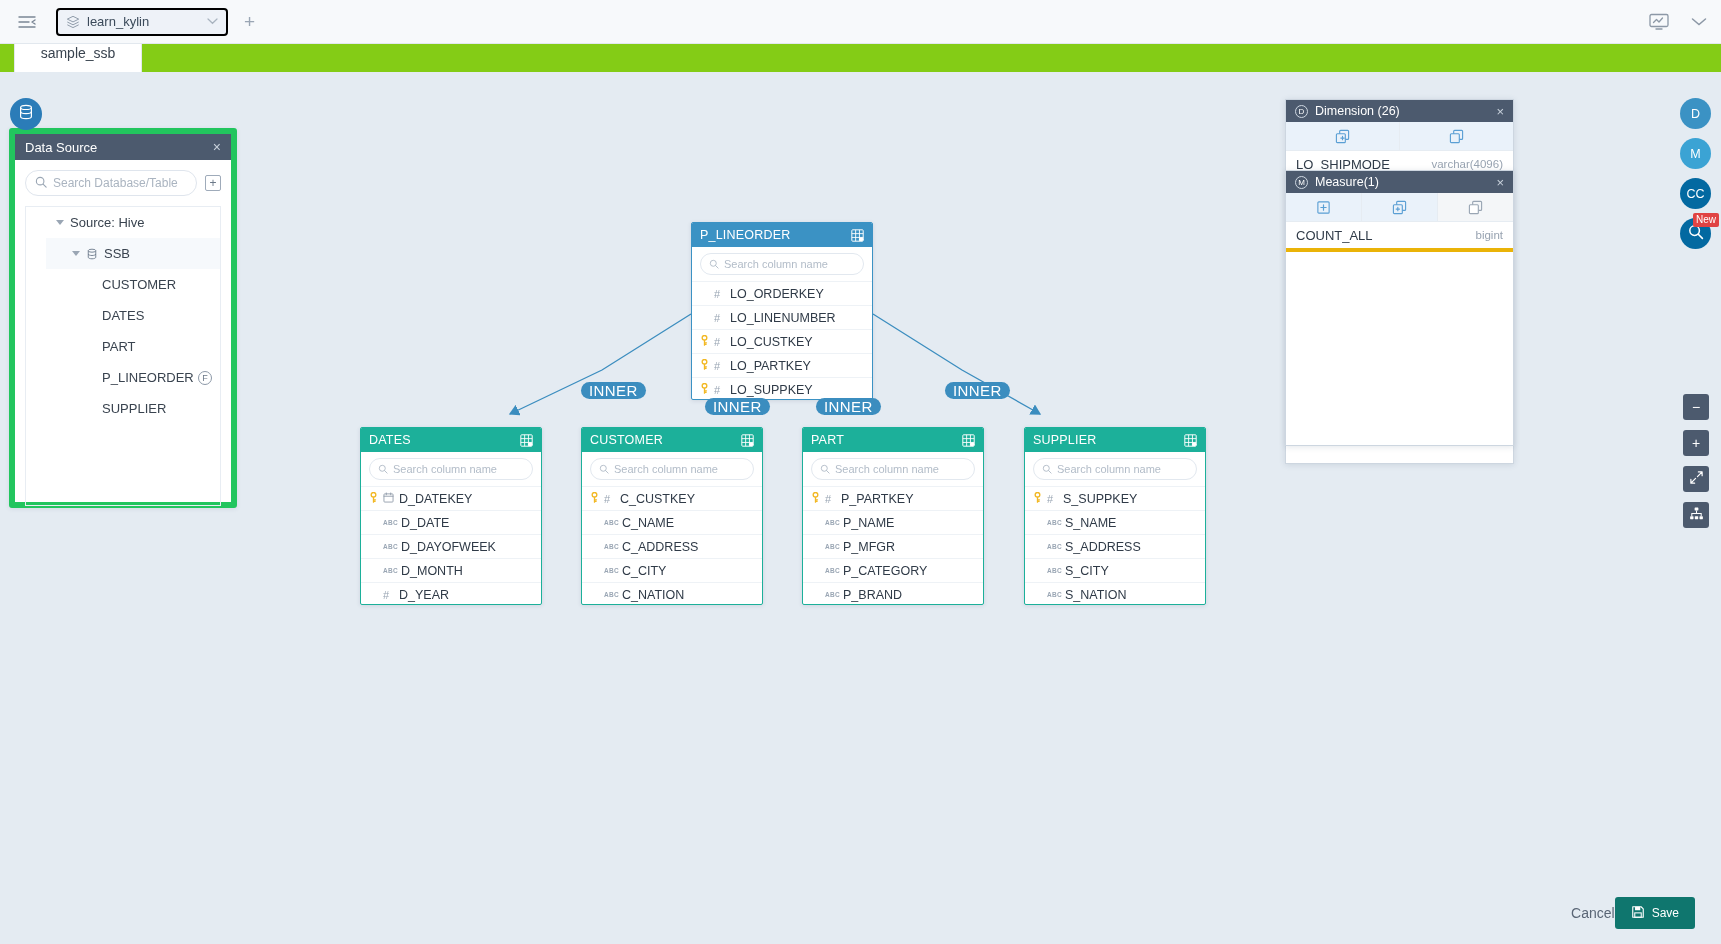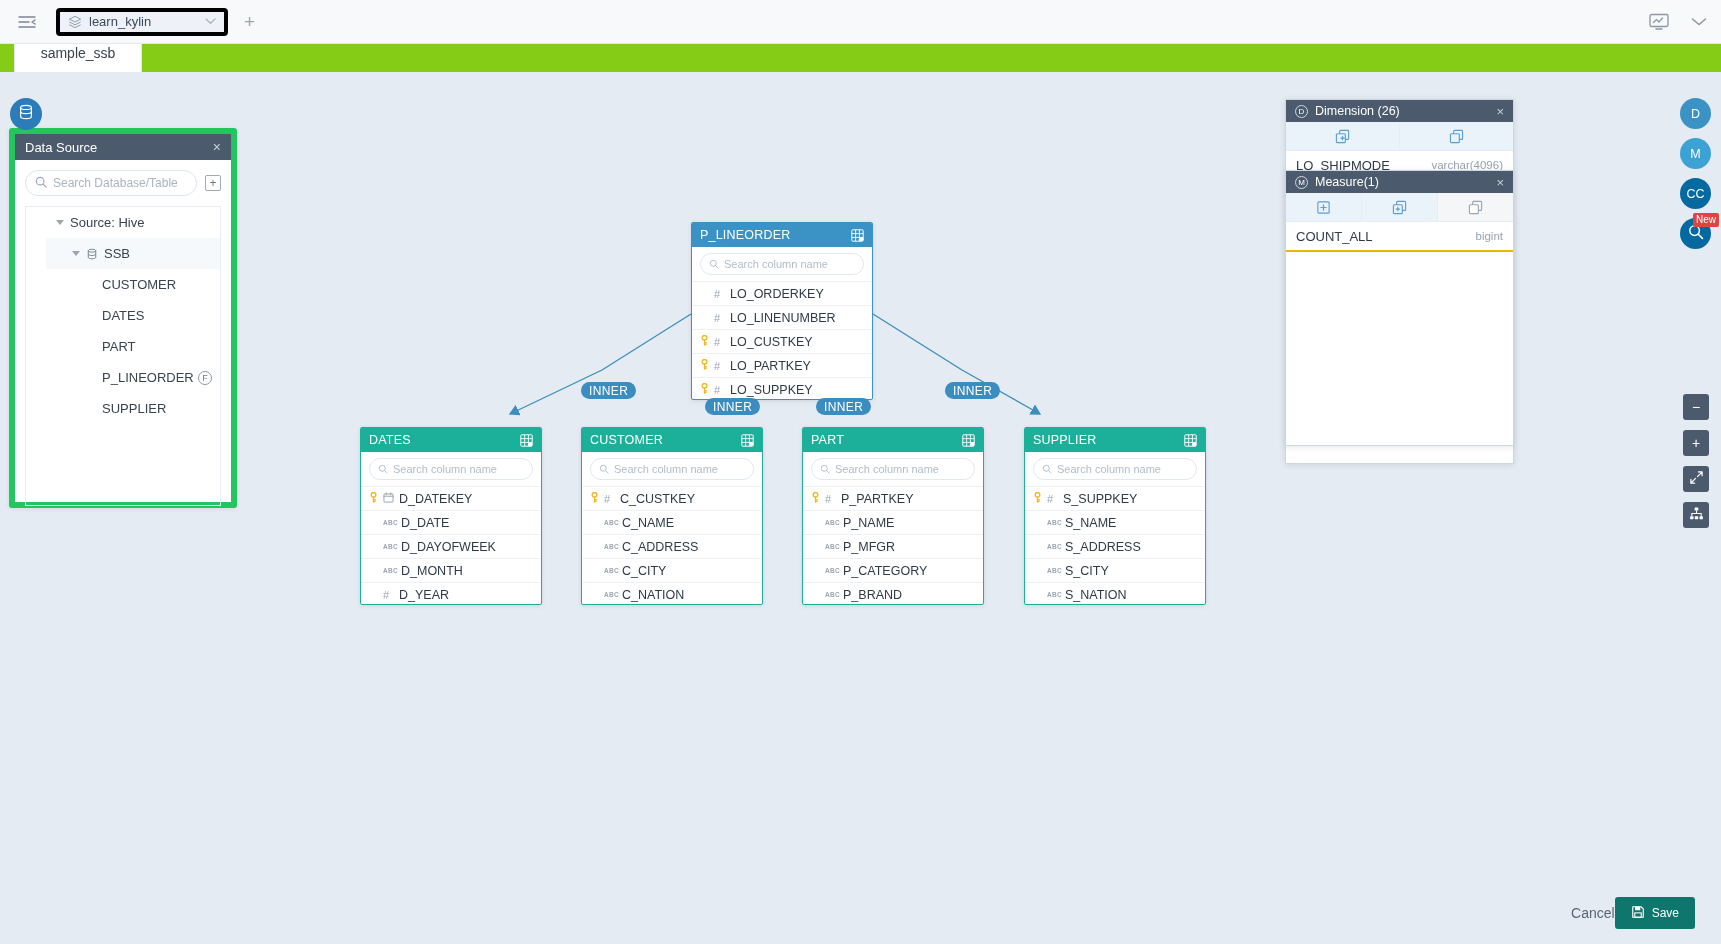--- a/index.html
+++ b/index.html
@@ -14,21 +14,21 @@
   
   .topbar {
     position:absolute; top:0; left:0; width:1721px; height:44px;
     background:#f7f9fb; border-bottom:1px solid #e2e8ee;
     display:flex; align-items:center; padding:0 14px; z-index:40;
   }
   .collapse-icon { width:26px; height:26px; display:flex; align-items:center;
     justify-content:center; cursor:pointer; color:#7b8795; }
   .proj-select {
     margin-left:16px; width:172px; height:28px; background:#eef2f8;
-    border:4px solid #000000; border-radius:4px; display:flex; align-items:center;
+    border:2px solid #000000; border-radius:4px; display:flex; align-items:center;
     padding:0 8px; cursor:pointer;
   }
   .proj-select .lyr { margin-right:7px; display:flex; }
   .proj-name { font-size:13px; color:#3b4a5a; flex:1; }
   .chev { color:#a9b4c0; font-size:10px; }
   .plus-tab { margin-left:16px; font-size:19px; color:#9aa6b4; cursor:pointer;
     line-height:1; font-weight:300; }
   .topbar-right { margin-left:auto; display:flex; align-items:center; gap:22px; }
   .tb-ico { color:#8c98a6; cursor:pointer; display:flex; }
 
@@ -131,21 +131,21 @@
     border-top:1px solid #eef2f6; font-size:12.5px; color:#2f3a47;
     cursor:pointer; white-space:nowrap;
   }
   .pk { color:#f2b824; font-size:11px; width:9px; display:inline-block; }
   .ty { color:#9aa6b4; font-size:11px; display:inline-block; width:11px; }
   .ty.abc { font-size:6.5px; letter-spacing:.3px; width:13px; font-weight:700; }
 
   
   .pill {
     position:absolute; height:17px; background:#3b8dbf; color:#fff;
-    border-radius:9px; font-size:12px; letter-spacing:.4px;
+    border-radius:9px; font-size:15px; letter-spacing:.4px;
     display:flex; align-items:center; justify-content:center;
     padding:0 8px; z-index:12; cursor:pointer;
   }
 
   
   .rp {
     position:absolute; background:#fff; border:1px solid #cdd6e0;
     box-shadow:0 1px 6px rgba(40,60,90,.13); z-index:20;
   }
   .rp-head {
@@ -159,21 +159,21 @@
     display:flex;align-items:center;justify-content:center;font-size:8px;
   }
   .rp-tools { display:flex; border-bottom:1px solid #e6ecf2; }
   .rp-tool { flex:1; height:28px; display:flex; align-items:center;
     justify-content:center; cursor:pointer; border-right:1px solid #e6ecf2; }
   .rp-tool:last-child { border-right:none; }
   .rp-tool.on { background:#eaf2fa; }
   .rp-tool.off { background:#f4f6f8; }
   .rp-row {
     height:30px; display:flex; align-items:center; padding:0 10px;
-    font-size:13px; color:#2f3a47; border-bottom:2px solid #eab308;
+    font-size:13px; color:#2f3a47; border-bottom:4px solid #eab308;
     cursor:pointer;
   }
   .rp-row .ty2 { margin-left:auto; color:#98a3b1; font-size:11.5px; }
 
   
   .rail { position:absolute; right:10px; top:14px; z-index:30;
     display:flex; flex-direction:column; align-items:center; gap:9px; }
   .rail-btn {
     width:31px;height:31px;border-radius:50%; display:flex;
     align-items:center;justify-content:center; color:#fff; font-size:12.5px;

